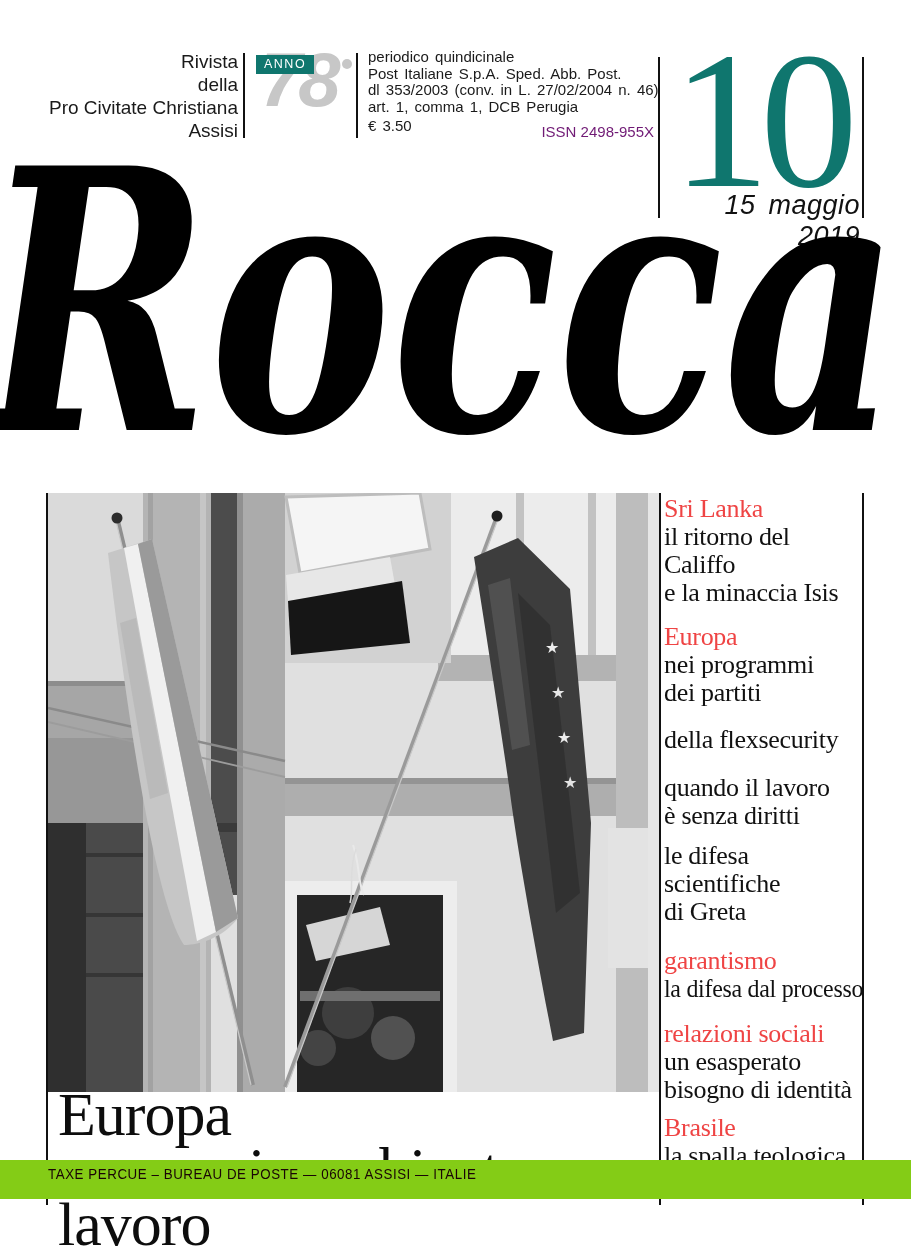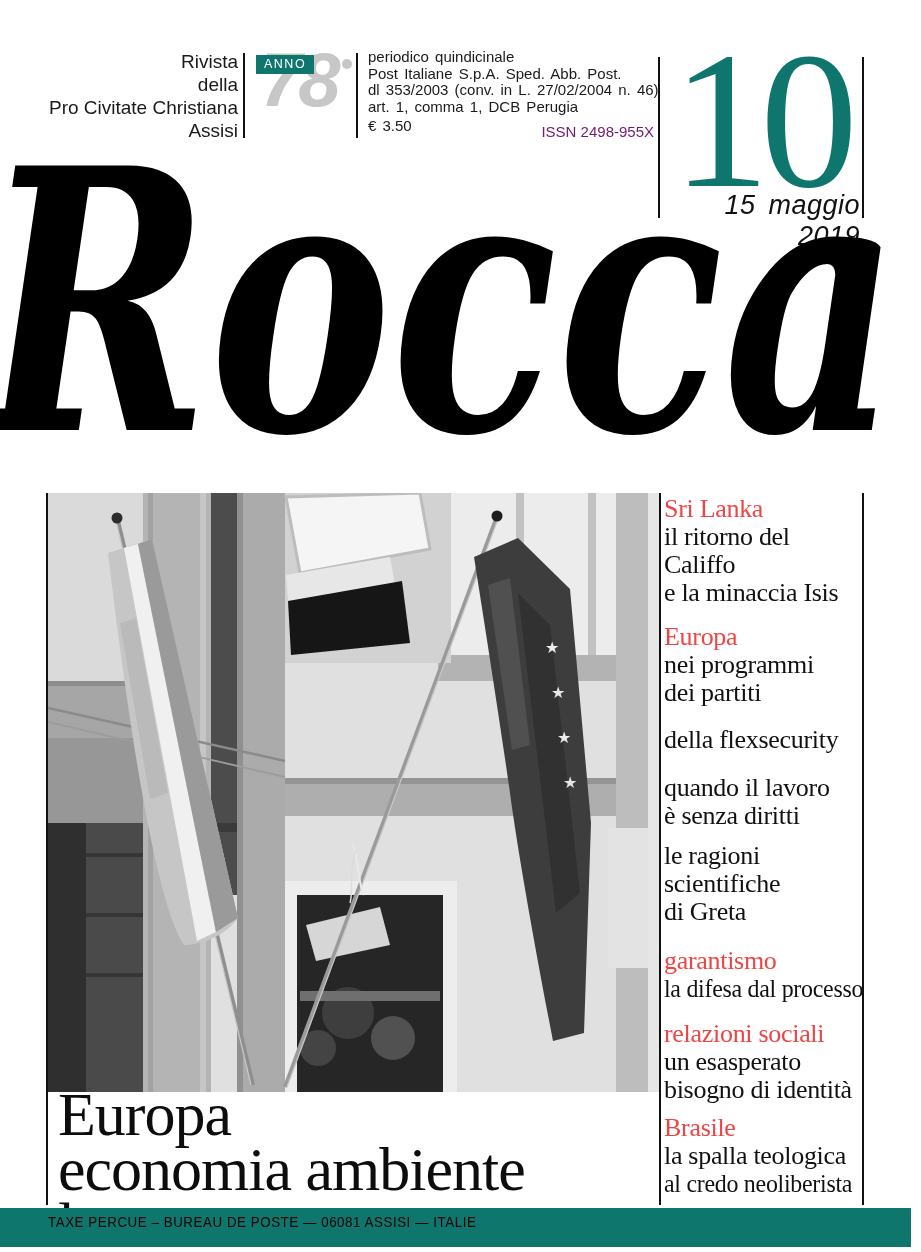--- a/index.html
+++ b/index.html
@@ -40,21 +40,21 @@
   .g1{margin-bottom:16px;} .g2{margin-bottom:19px;} .g3{margin-bottom:20px;}
   .g4{margin-bottom:12px;} .g5{margin-bottom:21px;} .g6{margin-bottom:17px;}
   .g7{margin-bottom:10px;}
   .condensed{display:inline-block;transform:scaleX(0.92);transform-origin:left center;white-space:nowrap;}
 
   
   .headline{left:58px;top:1087px;width:600px;font-family:"Liberation Serif", serif;
             font-size:62px;line-height:55px;letter-spacing:-1px;color:#0d0d0d;}
 
   
-  .footer-bar{left:0;top:1208px;width:921px;height:39px;background:#0f766e;}
+  .footer-bar{left:0;top:1160px;width:921px;height:39px;background:#84cc16;}
   .footer-text{position:absolute;left:48px;top:6px;font-size:14.5px;letter-spacing:0.6px;color:#1a0505;
                display:inline-block;transform:scaleX(0.92);transform-origin:left center;white-space:nowrap;}
 </style>
 </head>
 <body>
 
 <div class="page">
 
   <div class="abs publisher">
     <div>Rivista</div>
@@ -187,21 +187,21 @@
 
       <div>della flexsecurity</div>
     </div>
     <div class="group g4">
 
       <div>quando il lavoro</div>
       <div>è senza diritti</div>
     </div>
     <div class="group g5">
 
-      <div>le ragioni</div>
+      <div>le difesa</div>
       <div>scientifiche</div>
       <div>di Greta</div>
     </div>
     <div class="group g6">
       <div class="group-heading">garantismo</div>
       <div><span class="condensed">la difesa dal processo</span></div>
     </div>
     <div class="group g7">
       <div class="group-heading">relazioni sociali</div>
       <div>un esasperato</div>

